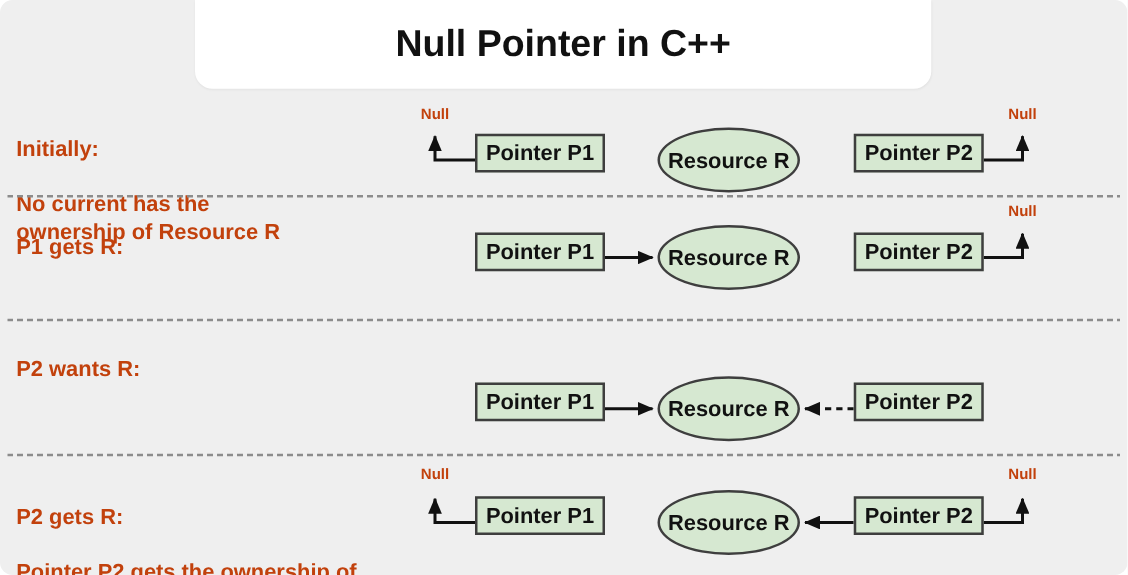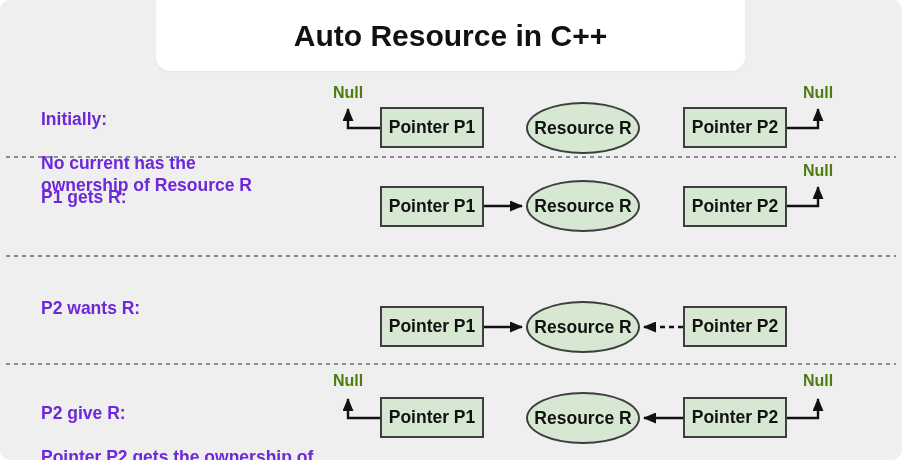--- a/index.html
+++ b/index.html
@@ -30,26 +30,25 @@
     justify-content: center;
   }
   .title-text {
     font-size: 30px;
     font-weight: 700;
     color: #111111;
   }
   .row-text {
     position: absolute;
     left: 13px;
-    color: #6d28d9;
+    color: #c2410c;
     font-size: 17.5px;
     line-height: 22px;
     font-weight: 700;
     white-space: pre-line;
-    margin-left: 28px;
   }
   .separator {
     position: absolute;
     left: 6px;
     width: 890px;
     height: 2px;
     background: repeating-linear-gradient(90deg, #8c8c8c 0 4.5px, transparent 4.5px 8px);
   }
   .node {
     position: absolute;
@@ -58,34 +57,34 @@
     display: flex;
     align-items: center;
     justify-content: center;
     box-sizing: border-box;
     font-size: 17.5px;
     font-weight: 700;
     color: #111111;
   }
   .node.box {
     width: 104px;
-    height: 41px;
+    height: 31px;
   }
   .node.oval {
     width: 114px;
     height: 52px;
     border-radius: 50%;
   }
   .null-label {
     position: absolute;
     width: 50px;
     text-align: center;
-    font-size: 16px;
+    font-size: 12px;
     font-weight: 700;
-    color: #4d7c0f;
+    color: #c2410c;
   }
   .arrow-layer {
     position: absolute;
     left: 0;
     top: 0;
     pointer-events: none;
   }
   .arrow {
     fill: none;
     stroke: #111111;
@@ -94,21 +93,21 @@
   .arrow.dashed {
     stroke-dasharray: 5 4;
   }
 </style>
 </head>
 <body>
 
 <div class="canvas">
 
   <div class="title-panel">
-    <div class="title-text">Auto Resource in C++</div>
+    <div class="title-text">Null Pointer in C++</div>
   </div>
 
   <svg class="arrow-layer" width="902" height="460" viewBox="0 0 902 460">
     <defs>
       <marker id="ah" markerUnits="userSpaceOnUse" markerWidth="13" markerHeight="11" refX="12" refY="5.5" orient="auto">
         <path d="M0,0 L13,5.5 L0,11 Z" fill="#111111"></path>
       </marker>
     </defs>
 
     <path class="arrow" d="M380 128 L348 128 L348 109" marker-end="url(#ah)"></path>
@@ -151,36 +150,36 @@
     <span>Pointer P1</span>
   </div>
   <div class="node oval" style="left:526px;top:180px">
     <span>Resource R</span>
   </div>
   <div class="node box" style="left:683px;top:186px">
     <span>Pointer P2</span>
   </div>
   <div class="separator" style="top:255px"></div>
 
-  <div class="row-text" style="top:275px">
+  <div class="row-text" style="top:262px">
     <div>P2 wants R:</div>
   </div>
   <div class="node box" style="left:380px;top:306px">
     <span>Pointer P1</span>
   </div>
   <div class="node oval" style="left:526px;top:301px">
     <span>Resource R</span>
   </div>
   <div class="node box" style="left:683px;top:306px">
     <span>Pointer P2</span>
   </div>
   <div class="separator" style="top:363px"></div>
 
   <div class="row-text" style="top:380px">
-    <div>P2 give R:</div>
+    <div>P2 gets R:</div>
     <div>Pointer P2 gets the ownership of
 Resource R</div>
   </div>
   <div class="null-label" style="left:323px;top:372px">Null</div>
   <div class="null-label" style="left:793px;top:372px">Null</div>
   <div class="node box" style="left:380px;top:397px">
     <span>Pointer P1</span>
   </div>
   <div class="node oval" style="left:526px;top:392px">
     <span>Resource R</span>

